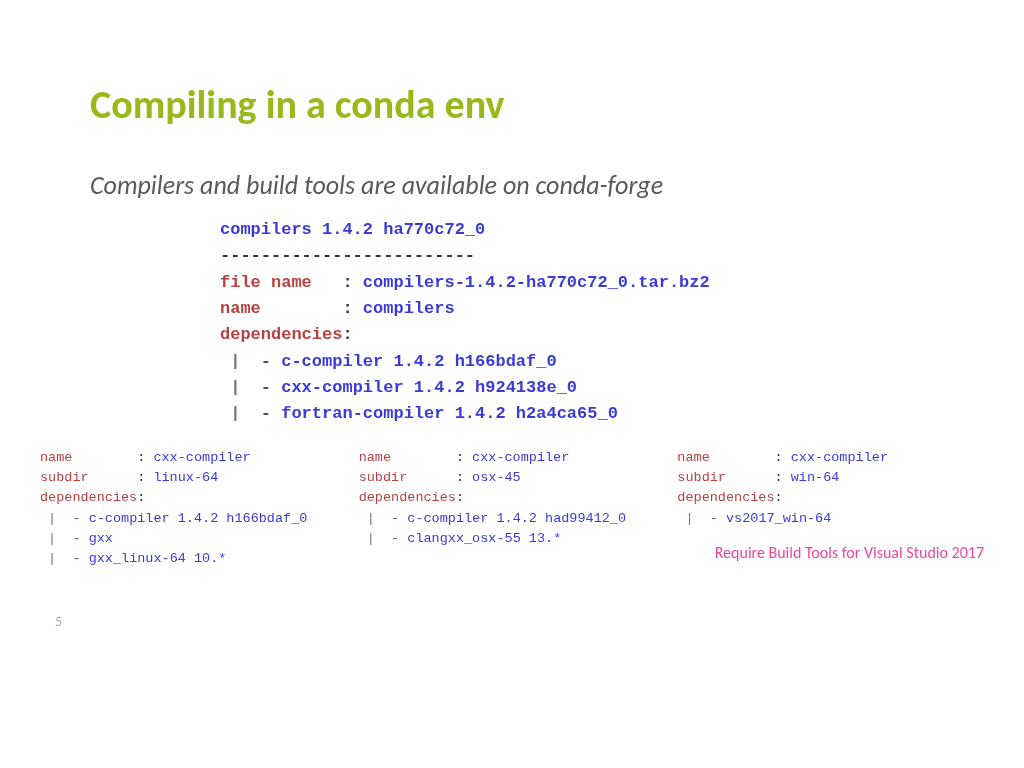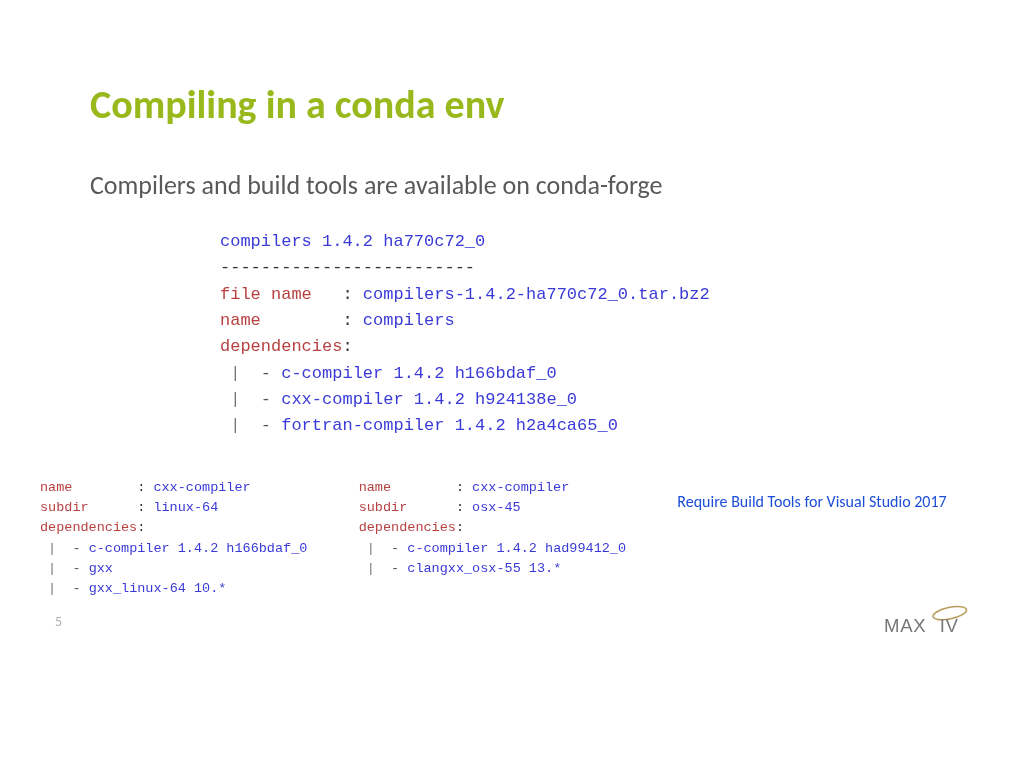--- a/index.html
+++ b/index.html
@@ -1,30 +1,30 @@
 <!DOCTYPE html>
 <html><head>
 <meta charset="utf-8">
 <style>
   * { margin: 0; padding: 0; box-sizing: border-box; }
   html, body { width: 1024px; height: 768px; background: #fff; font-family: Calibri, "Segoe UI", Arial, sans-serif; color: #595959; overflow: hidden; }
   .slide { position: relative; width: 1024px; height: 660px; padding: 80px 90px 32px 90px; }
   .title { color: #99b81b; font-size: 40px; font-weight: 700; margin-bottom: 40px; }
-  .subtitle { color: #595959; font-size: 26px; font-weight: 400; margin-bottom: 28px; }
+  .subtitle { color: #595959; font-size: 26px; font-weight: 400; margin-bottom: 16px; font-style: italic; }
   .code-block { font-family: Menlo, Consolas, "Courier New", monospace; font-size: 17px; line-height: 1.55; white-space: pre; }
-  .main-block { margin-left: 130px; margin-bottom: 38px; }
+  .main-block { margin-left: 130px; margin-bottom: 20px; font-weight: bold; }
   .key { color: #b84040; }
   .val { color: #3a3ad8; }
   .dash { color: #555; }
   .txt { color: #333; }
   .vbar { color: #777; }
   .columns { display: flex; gap: 12px; align-items: flex-start; margin-top: 8px; margin-left: -50px; margin-right: -50px; }
   .col { flex: 1; }
   .col .code-block { font-size: 13.5px; line-height: 1.5; }
-  .caption { text-align: left; font-size: 16px; color: #1d4ed8; margin-top: 14px; line-height: 1.3; }
+  .caption { text-align: right; font-size: 16px; color: #ec4899; margin-top: 14px; line-height: 1.3; }
   .page-num { position: absolute; left: 55px; bottom: 30px; font-size: 14px; color: #b0b0b0; }
   .logo { position: absolute; right: 40px; bottom: 20px; width: 100px; height: 38px; }
 </style>
 </head>
 <body>
 
 <div class="slide">
 
   <h1 class="title">Compiling in a conda env</h1>
   <p class="subtitle">Compilers and build tools are available on conda-forge</p>
@@ -48,27 +48,24 @@
  <span class="vbar">|</span>  <span class="dash">-</span> <span class="val">gxx_linux-64 10.*</span></div>
       </div>
       <div class="col">
         <div class="code-block"><span class="key">name        </span><span class="txt">: </span><span class="val">cxx-compiler</span>
 <span class="key">subdir      </span><span class="txt">: </span><span class="val">osx-45</span>
 <span class="key">dependencies</span><span class="txt">:</span><span class="val"></span>
  <span class="vbar">|</span>  <span class="dash">-</span> <span class="val">c-compiler 1.4.2 had99412_0</span>
  <span class="vbar">|</span>  <span class="dash">-</span> <span class="val">clangxx_osx-55 13.*</span></div>
       </div>
       <div class="col">
+        <div class="code-block"><span class="key">name        </span><span class="txt">: </span><span class="val">cxx-compiler</span>
+<span class="key">subdir      </span><span class="txt">: </span><span class="val">win-64</span>
+<span class="key">dependencies</span><span class="txt">:</span><span class="val"></span>
+ <span class="vbar">|</span>  <span class="dash">-</span> <span class="val">vs2017_win-64</span></div>
         <div class="caption">Require Build Tools for Visual Studio 2017</div>
       </div>
     </div>
 
   <div class="page-num">5</div>
 
-  <div class="logo">
-    <svg viewBox="0 0 140 50" width="100" height="38">
-      <ellipse cx="92" cy="14" rx="24" ry="8" fill="none" stroke="#b89b5a" stroke-width="2.2" transform="rotate(-12 92 14)"></ellipse>
-      <text x="0" y="40" font-family="Arial, sans-serif" font-size="26" font-weight="400" fill="#777" letter-spacing="1">MAX</text>
-      <text x="78" y="40" font-family="Arial, sans-serif" font-size="26" font-weight="400" fill="#777" letter-spacing="1">IV</text>
-    </svg>
-  </div>
 
 </div>
 
 </body></html>

